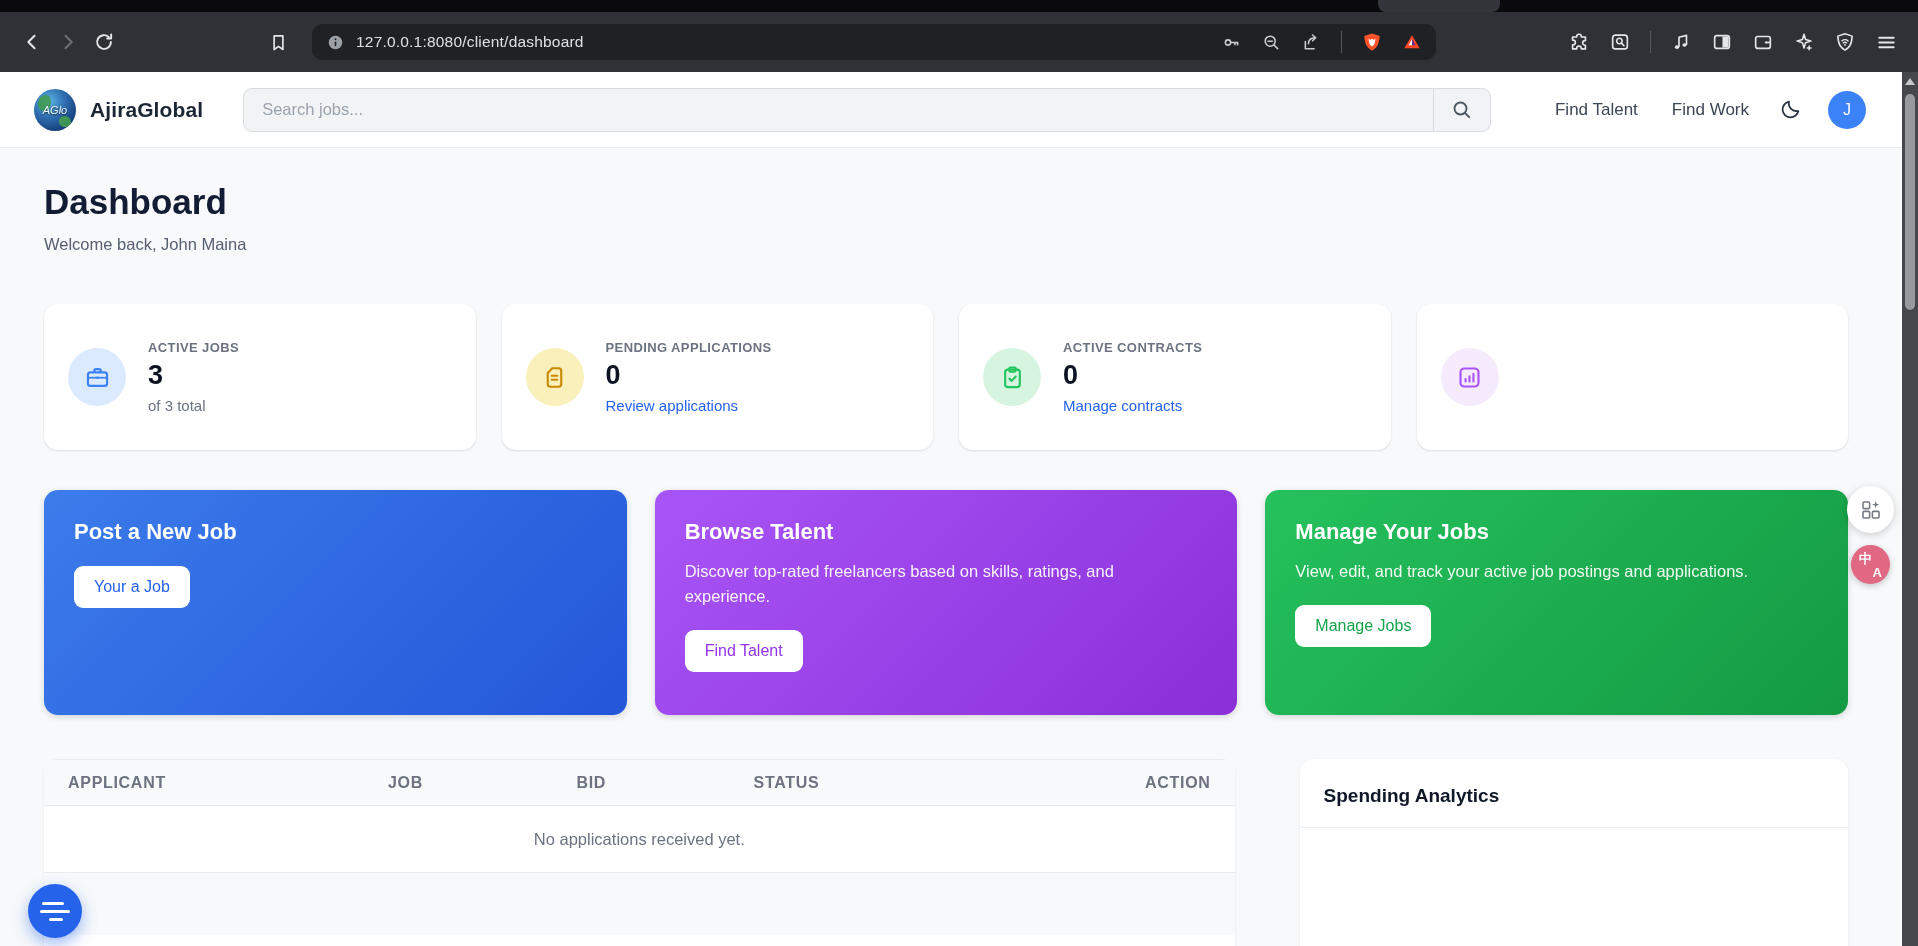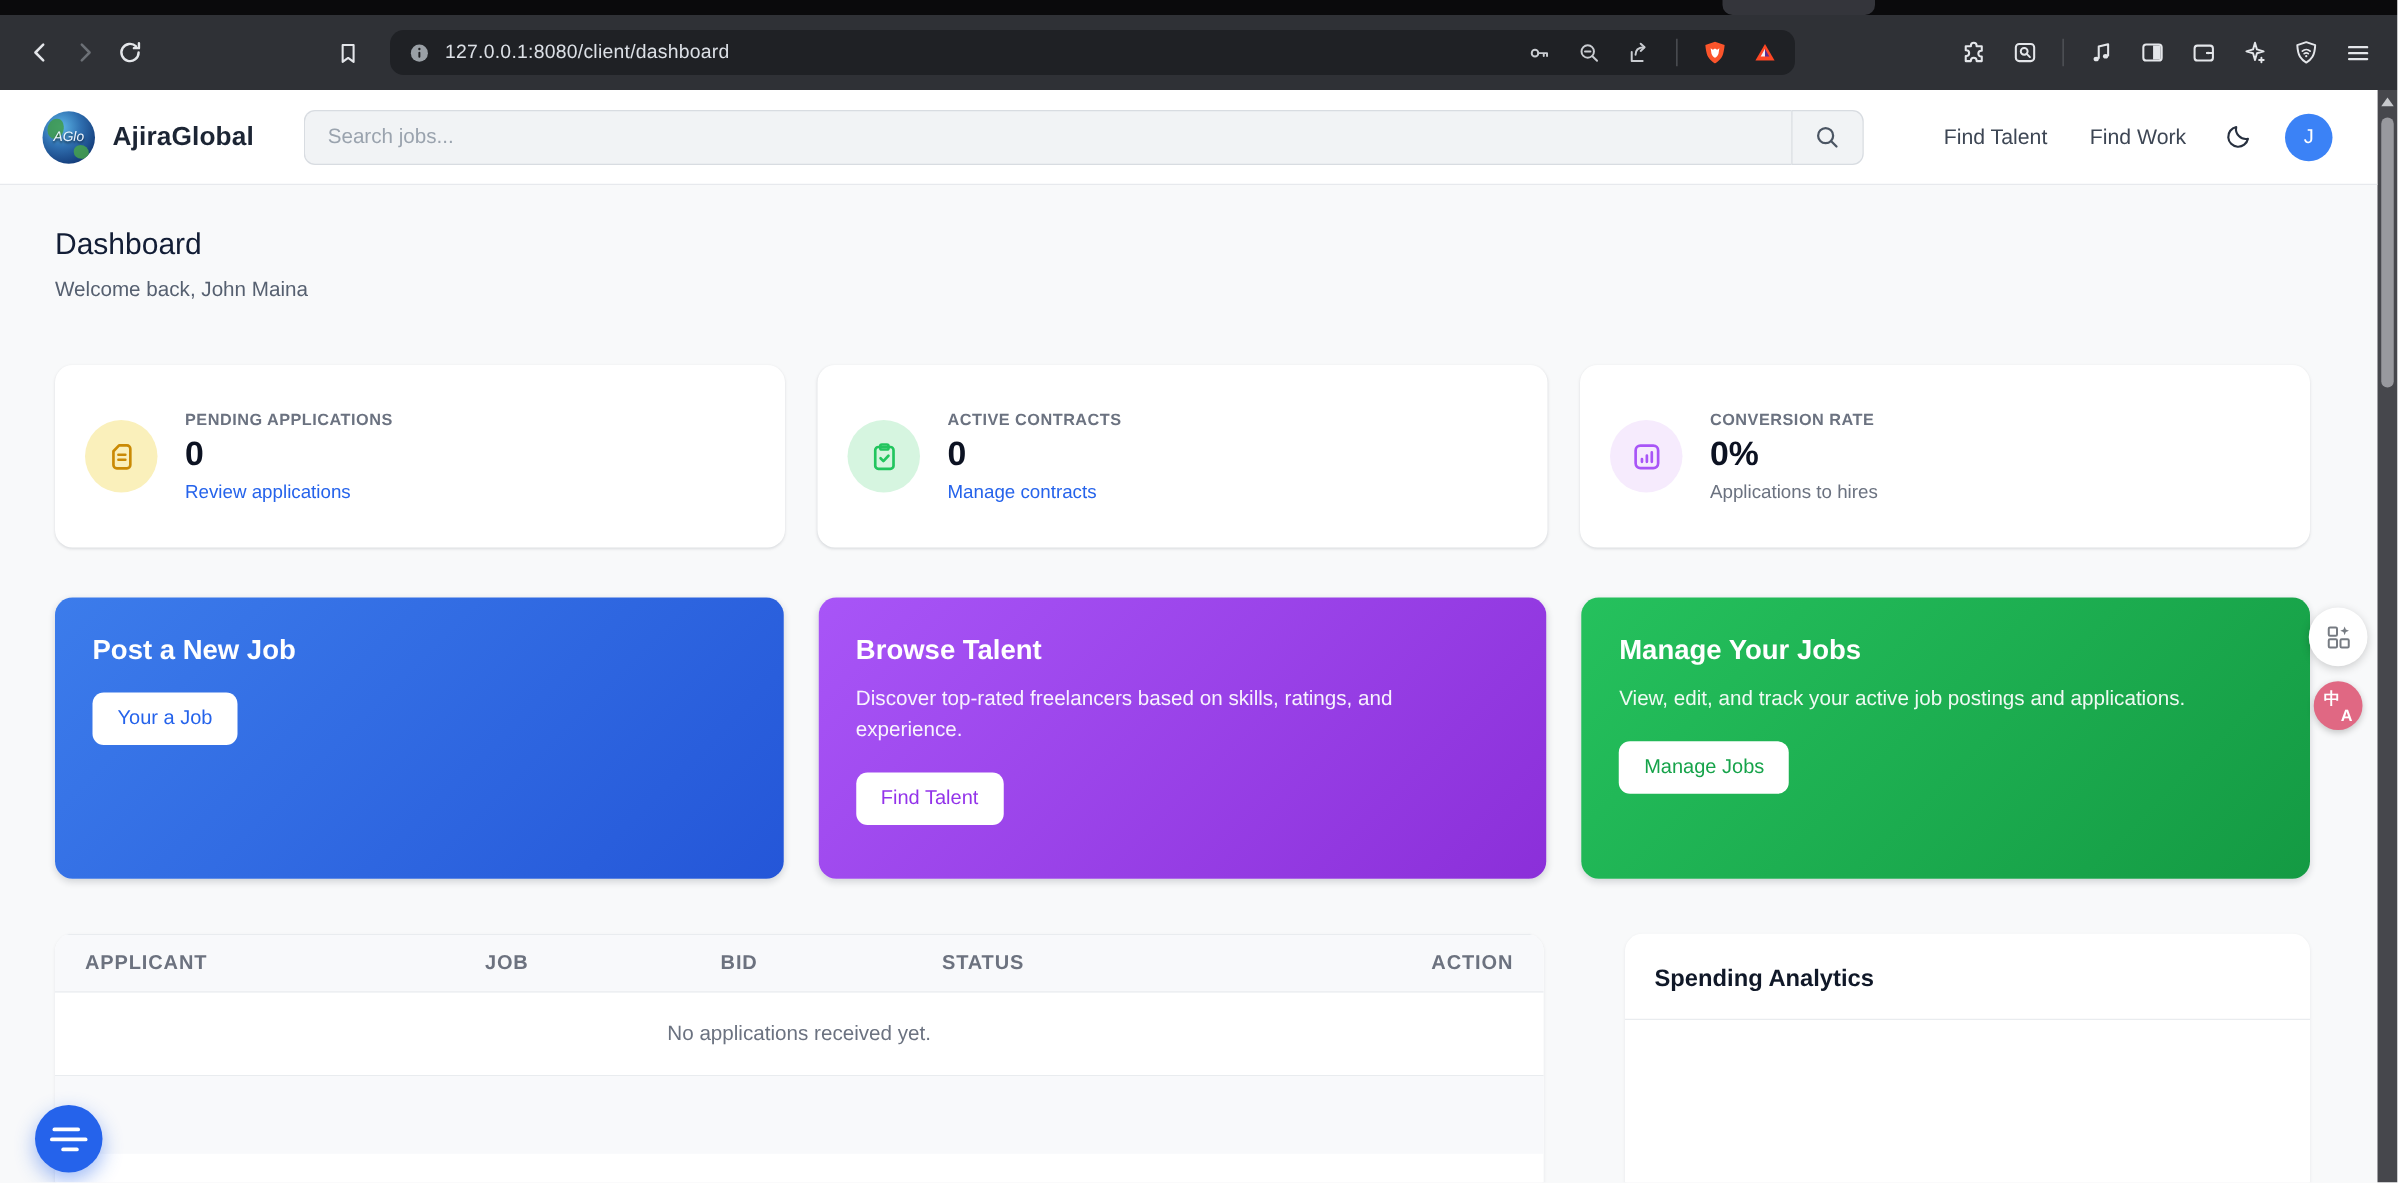--- a/index.html
+++ b/index.html
@@ -62,21 +62,21 @@
   }
   .nav-link { font-size:17px; color:#3d4654; margin-left:34px; cursor:pointer; white-space:nowrap; flex:0 0 auto; }
   .moon-btn { margin-left:30px; cursor:pointer; display:flex; align-items:center; flex:0 0 auto; }
   .avatar {
     width:38px; height:38px; border-radius:50%; background:#3b82f6; color:#fff;
     display:flex; align-items:center; justify-content:center; font-size:16px; font-weight:500;
     margin-left:26px; cursor:pointer; flex:0 0 auto;
   }
 
   .content { padding:0 54px 0 44px; }
-  .page-title { margin:34px 0 0; font-size:24px; font-weight:400; color:#121d35; }
+  .page-title { margin:34px 0 0; font-size:35px; font-weight:700; color:#121d35; }
   .page-subtitle { margin:13px 0 0; font-size:16.5px; color:#566070; }
 
   .stats-row { display:flex; gap:26px; margin-top:50px; }
   .stat-card {
     flex:1; min-width:0; background:#fff; border-radius:14px; height:146px;
     box-shadow:0 1px 3px rgba(16,24,40,.08), 0 1px 2px rgba(16,24,40,.05);
     display:flex; align-items:center; padding:0 24px; gap:22px;
   }
   .stat-icon { width:58px; height:58px; border-radius:50%; display:flex; align-items:center; justify-content:center; flex:0 0 auto; }
   .ic-blue   { background:#dbeafe; }
@@ -301,20 +301,35 @@
           </svg>
       </div>
       <div class="avatar">J</div>
     </div>
 
     <div class="content">
       <h1 class="page-title">Dashboard</h1>
       <div class="page-subtitle">Welcome back, John Maina</div>
 
       <div class="stats-row">
+        <div class="stat-card">
+          <div class="stat-icon ic-blue">
+            <svg width="27" height="27" viewBox="0 0 24 24">
+                <rect x="3.5" y="7.5" width="17" height="12" rx="2.2" fill="none" stroke="#3b82f6" stroke-width="1.9"></rect>
+                <path d="M9 7.5v-1A2 2 0 0 1 11 4.5h2a2 2 0 0 1 2 2v1" fill="none" stroke="#3b82f6" stroke-width="1.9"></path>
+                <path d="M3.5 12.2h17" stroke="#3b82f6" stroke-width="1.6"></path>
+                <circle cx="12" cy="12.2" r="1.2" fill="#3b82f6"></circle>
+              </svg>
+          </div>
+          <div>
+            <div class="stat-label">ACTIVE JOBS</div>
+            <div class="stat-value">3</div>
+            <div class="stat-sub">of 3 total</div>
+          </div>
+        </div>
 
         <div class="stat-card">
           <div class="stat-icon ic-yellow">
             <svg width="27" height="27" viewBox="0 0 24 24">
                 <path d="M10 3.8H15.6A2.4 2.4 0 0 1 18 6.2v11.6a2.4 2.4 0 0 1-2.4 2.4H8.4A2.4 2.4 0 0 1 6 17.8V8z" fill="none" stroke="#ca8a04" stroke-width="1.9" stroke-linejoin="round"></path>
                 <path d="M9.5 10.5h5M9.5 14h5" stroke="#ca8a04" stroke-width="1.8" stroke-linecap="round"></path>
               </svg>
           </div>
           <div>
             <div class="stat-label">PENDING APPLICATIONS</div>
@@ -337,25 +352,20 @@
             <span class="stat-link">Manage contracts</span>
           </div>
         </div>
 
         <div class="stat-card">
           <div class="stat-icon ic-purple">
             <svg width="27" height="27" viewBox="0 0 24 24">
                 <rect x="4" y="4" width="16" height="16" rx="3.4" fill="none" stroke="#a855f7" stroke-width="1.9"></rect>
                 <path d="M8.5 15.5v-2M12 15.5V11M15.5 15.5V8.8" stroke="#a855f7" stroke-width="1.9" stroke-linecap="round"></path>
               </svg>
-          </div>
-          <div>
-            <div class="stat-label">CONVERSION RATE</div>
-            <div class="stat-value">0%</div>
-            <div class="stat-sub">Applications to hires</div>
           </div>
         </div>
       </div>
 
       <div class="actions-row">
         <div class="action-card action-blue">
           <div class="action-title">Post a New Job</div>
           <button class="action-btn">Your a Job</button>
         </div>
         <div class="action-card action-purple">

